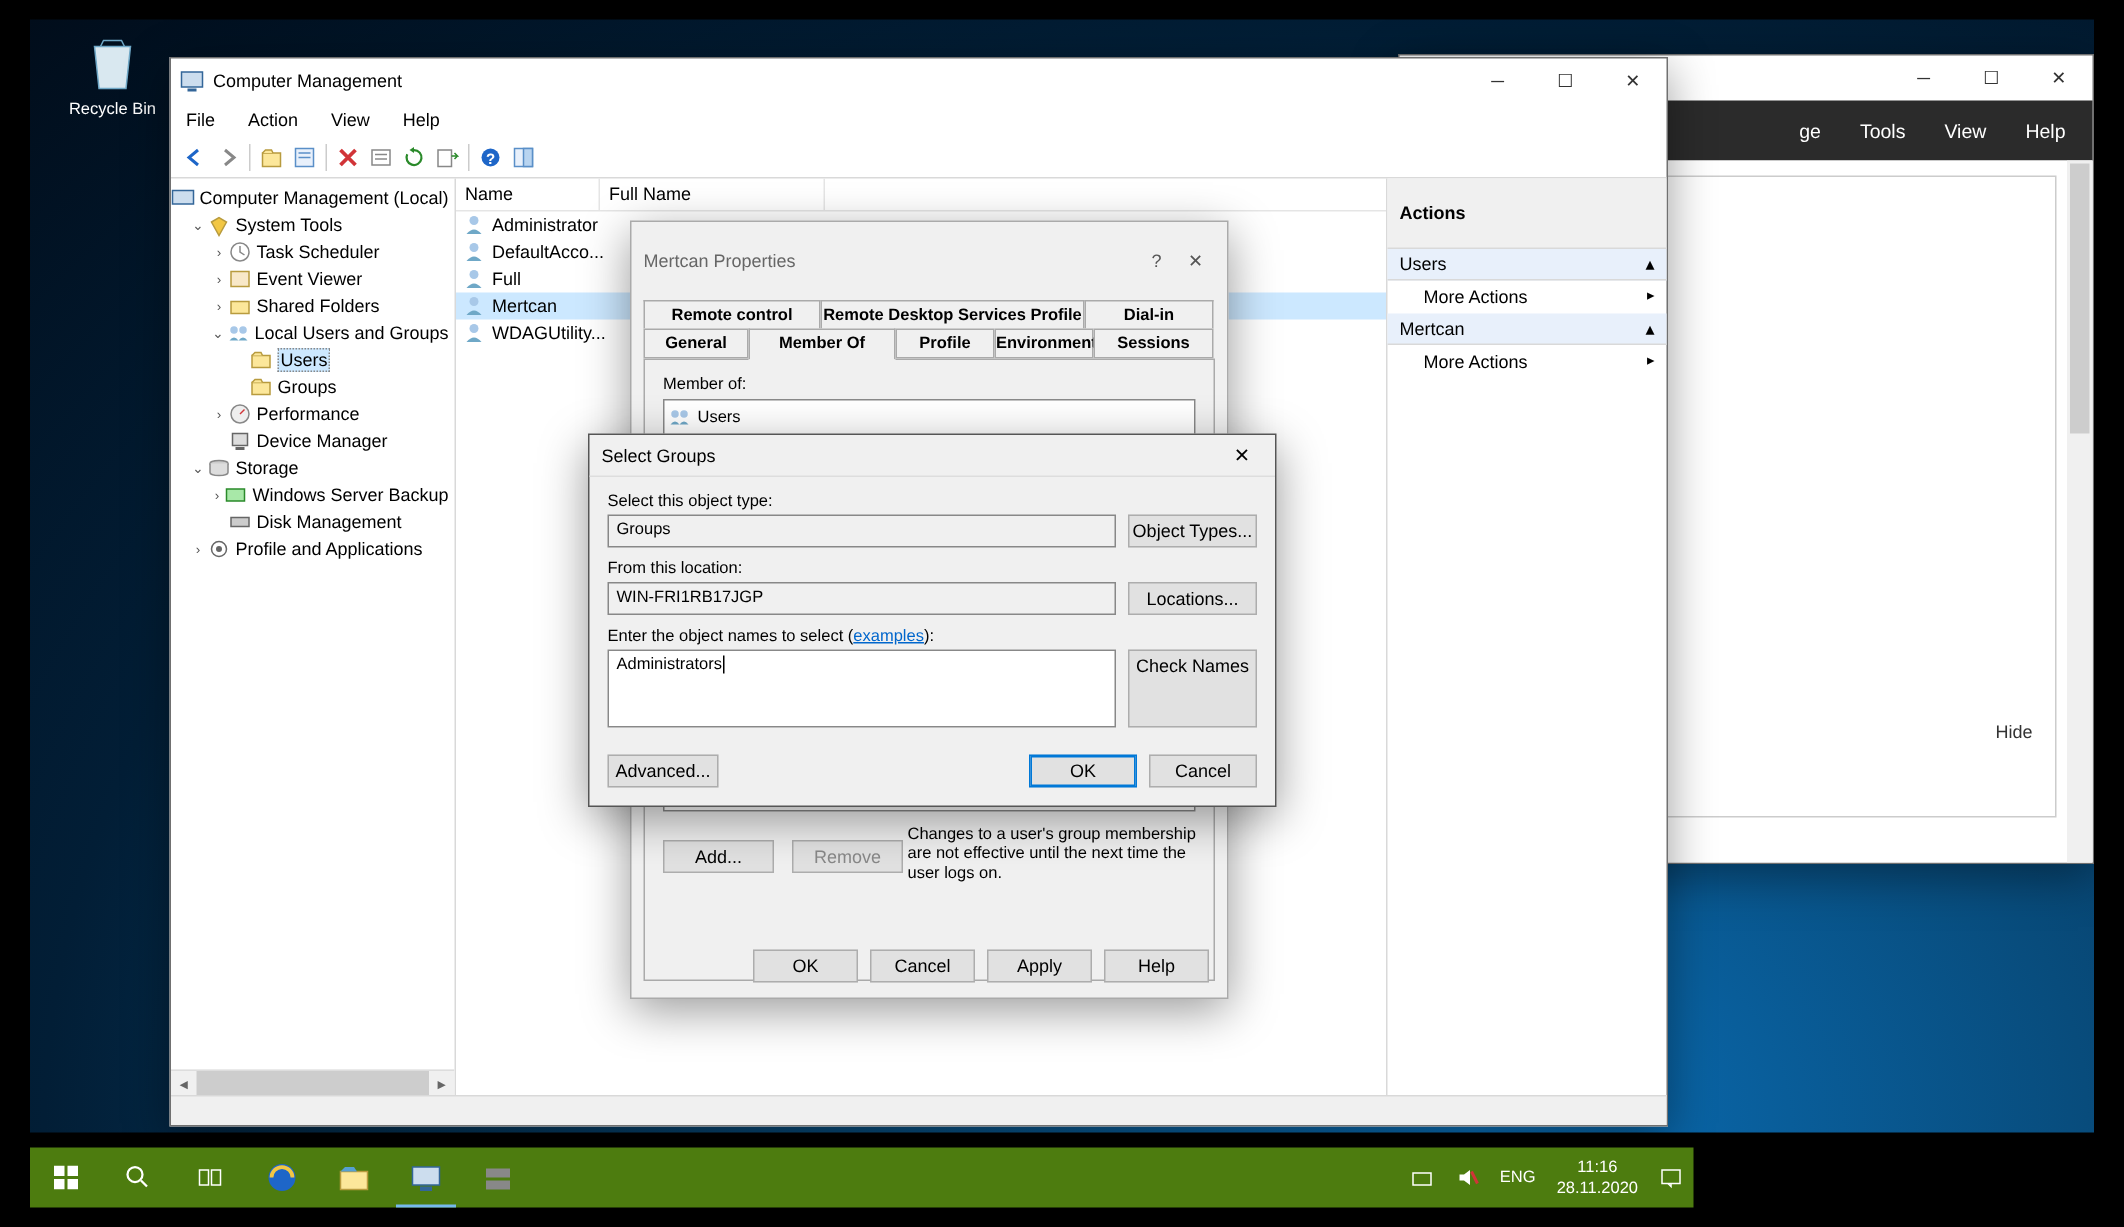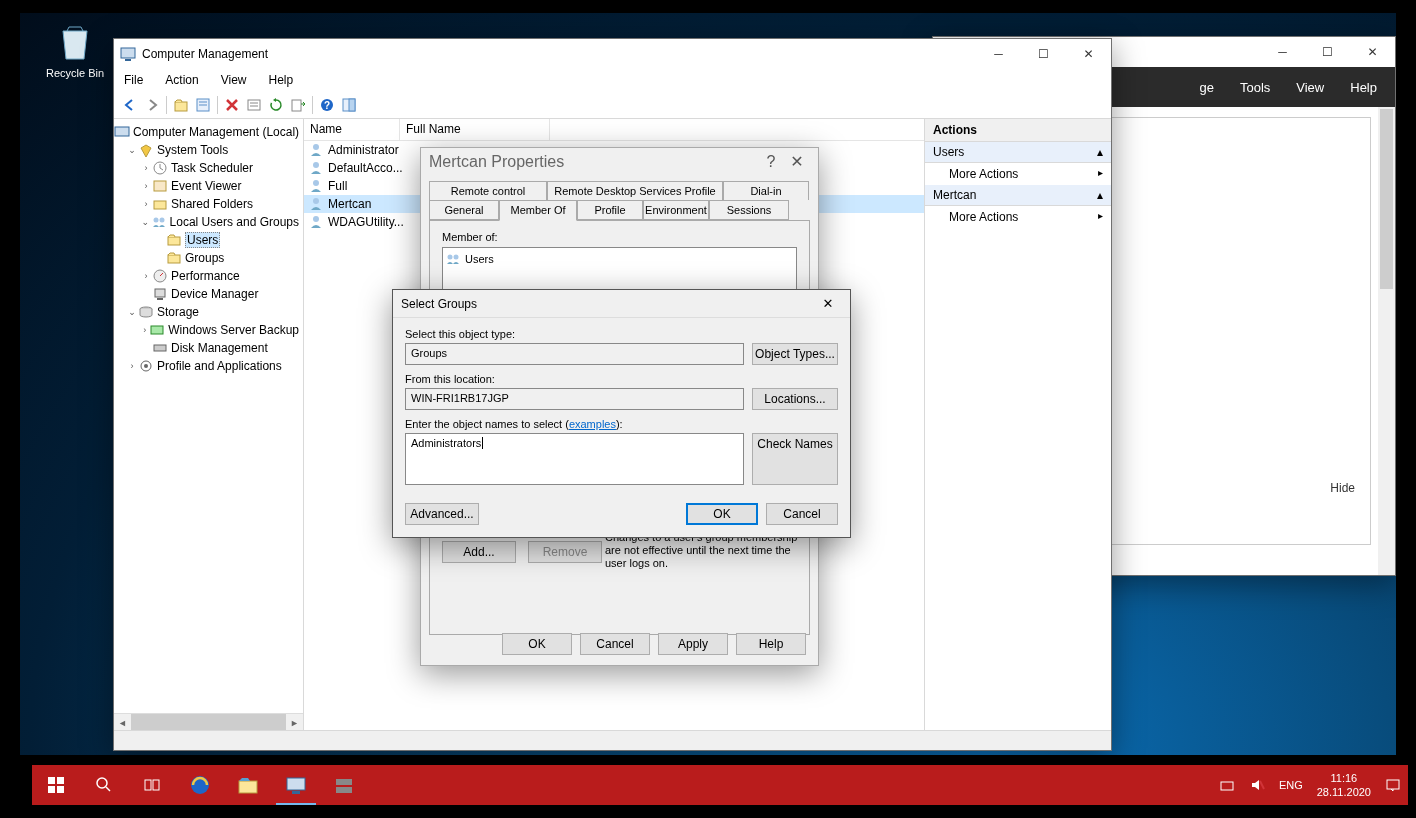--- a/index.html
+++ b/index.html
@@ -4,21 +4,21 @@
 <style>
 * { box-sizing: border-box; margin: 0; padding: 0; font-family: "Segoe UI", Tahoma, sans-serif; }
 body { width: 1416px; height: 818px; background: #000; overflow: hidden; position: relative; }
 
 
 .desktop { position: absolute; left: 20px; top: 13px; width: 1376px; height: 742px; background: radial-gradient(ellipse at 70% 100%, #0a6fb8 0%, #084c7c 30%, #021e36 70%, #010d1b 100%); }
 .desktop-icon { position: absolute; left: 25px; top: 10px; width: 60px; text-align: center; color: white; font-size: 11px; }
 .desktop-icon .bin { width: 36px; height: 40px; margin: 0 auto 4px; }
 
 
-.taskbar { position: absolute; left: 32px; bottom: 13px; width: 1376px; height: 40px; background: #b91c1c; display: flex; align-items: center; }
+.taskbar { position: absolute; left: 20px; bottom: 13px; width: 1109px; height: 40px; background: #4d7c0f; display: flex; align-items: center; }
 .taskbar .left { display: flex; align-items: center; height: 100%; }
 .taskbar .tbtn { width: 48px; height: 40px; display: flex; align-items: center; justify-content: center; color: white; position: relative; }
 .taskbar .tbtn.active::after { content: ""; position: absolute; bottom: 0; left: 4px; right: 4px; height: 2px; background: #76b9ed; }
 .taskbar .right { margin-left: auto; display: flex; align-items: center; color: white; font-size: 11px; height: 100%; }
 .taskbar .right > div { padding: 0 7px; height: 100%; display: flex; flex-direction: column; justify-content: center; align-items: center; }
 .taskbar .clock { text-align: right; line-height: 14px; }
 
 
 .window { position: absolute; background: white; border: 1px solid #707070; box-shadow: 0 8px 30px rgba(0,0,0,.4); }
 .window .titlebar { height: 29px; display: flex; align-items: center; padding-left: 6px; font-size: 12px; }
@@ -46,34 +46,34 @@
 
 .list-pane { flex: 1; border-right: 1px solid #d9d9d9; display: flex; flex-direction: column; }
 .list-header { display: flex; height: 22px; border-bottom: 1px solid #e5e5e5; font-size: 12px; }
 .list-header .col { padding: 3px 6px; border-right: 1px solid #e5e5e5; }
 .list-body { flex: 1; }
 .list-row { display: flex; align-items: center; height: 18px; font-size: 12px; padding-left: 4px; }
 .list-row.selected { background: #cce8ff; }
 .list-row .uicon { width: 16px; height: 16px; margin-right: 4px; flex-shrink: 0; }
 
 .actions-pane { width: 186px; display: flex; flex-direction: column; font-size: 12px; }
-.actions-pane .ap-header { background: #f0f0f0; padding: 4px 8px; font-weight: bold; border-bottom: 1px solid #d9d9d9; }
+.actions-pane .ap-header { background: #f0f0f0; padding: 16px 8px; font-weight: bold; border-bottom: 1px solid #d9d9d9; }
 .actions-pane .ap-section { background: #e8f0fb; padding: 3px 8px; border-bottom: 1px solid #d9d9d9; display: flex; align-items: center; justify-content: space-between; }
 .actions-pane .ap-item { padding: 4px 8px 4px 24px; display: flex; align-items: flex-start; justify-content: space-between; gap: 16px; }
 .actions-pane .ap-item .chev { font-size: 10px; }
 .statusbar { height: 20px; border-top: 1px solid #d9d9d9; background: #f0f0f0; }
 
 
 .propdlg { position: absolute; left: 400px; top: 134px; width: 399px; height: 519px; background: #f0f0f0; border: 1px solid #aaa; box-shadow: 0 8px 30px rgba(0,0,0,.4); }
-.propdlg .titlebar { height: 27px; display: flex; align-items: center; padding: 0 8px; font-size: 16px; color: #666; }
+.propdlg .titlebar { height: 27px; display: flex; align-items: flex-start; padding: 0 8px; font-size: 12px; color: #666; margin-top: 19px; }
 .propdlg .titlebar .spacer { flex: 1; }
 .propdlg .titlebar .qbtn { width: 26px; text-align: center; color: #555; }
 .propdlg .tabs { padding: 6px 8px 0; }
 .propdlg .tabrow { display: flex; }
-.propdlg .tab { font-size: 11px; padding: 3px 0; text-align: center; border: 1px solid #aaa; background: #f0f0f0; position: relative; }
+.propdlg .tab { font-size: 11px; padding: 3px 0; text-align: center; border: 1px solid #aaa; background: #f0f0f0; position: relative; font-weight: bold; }
 .propdlg .tab.r2 { border-bottom: none; }
 .propdlg .tab.active { background: #f0f0f0; z-index: 2; border-bottom: 1px solid #f0f0f0; margin-bottom: -1px; }
 .propdlg .tabpage { border: 1px solid #aaa; margin: 0 8px 8px; padding: 10px 12px; height: 415px; background: #f0f0f0; position: relative; }
 .propdlg .memberlist { border: 1px solid #888; background: white; height: 275px; font-size: 11px; padding: 2px; }
 .propdlg .memberlist .mrow { display: flex; align-items: center; height: 17px; }
 .propdlg .memberlist .mrow .gicon { width: 16px; height: 16px; margin-right: 4px; }
 .propdlg .note { font-size: 11px; position: absolute; left: 175px; top: 310px; width: 195px; line-height: 13px; }
 .propdlg .addremove { position: absolute; left: 12px; top: 320px; display: flex; gap: 12px; }
 .propdlg .bottombtns { position: absolute; bottom: 10px; right: 12px; display: flex; gap: 8px; }
 .btn { font-size: 12px; padding: 3px 0; background: #e1e1e1; border: 1px solid #adadad; min-width: 74px; text-align: center; }
@@ -458,21 +458,21 @@
       <div class="qbtn">✕</div>
     </div>
     <div class="tabs">
       <div class="tabrow">
         <div class="tab r2" style="width:118px">Remote control</div>
         <div class="tab r2" style="width:176px">Remote Desktop Services Profile</div>
         <div class="tab r2" style="width:86px">Dial-in</div>
       </div>
       <div class="tabrow">
         <div class="tab" style="width:70px">General</div>
-        <div class="tab active" style="width:78px">Member Of</div>
+        <div class="tab active" style="width:98px">Member Of</div>
         <div class="tab" style="width:66px">Profile</div>
         <div class="tab" style="width:66px">Environment</div>
         <div class="tab" style="width:80px">Sessions</div>
       </div>
     </div>
     <div class="tabpage">
       <div style="font-size:11px;margin-bottom:4px">Member of:</div>
       <div class="memberlist">
         <div class="mrow">
           <span class="gicon">

